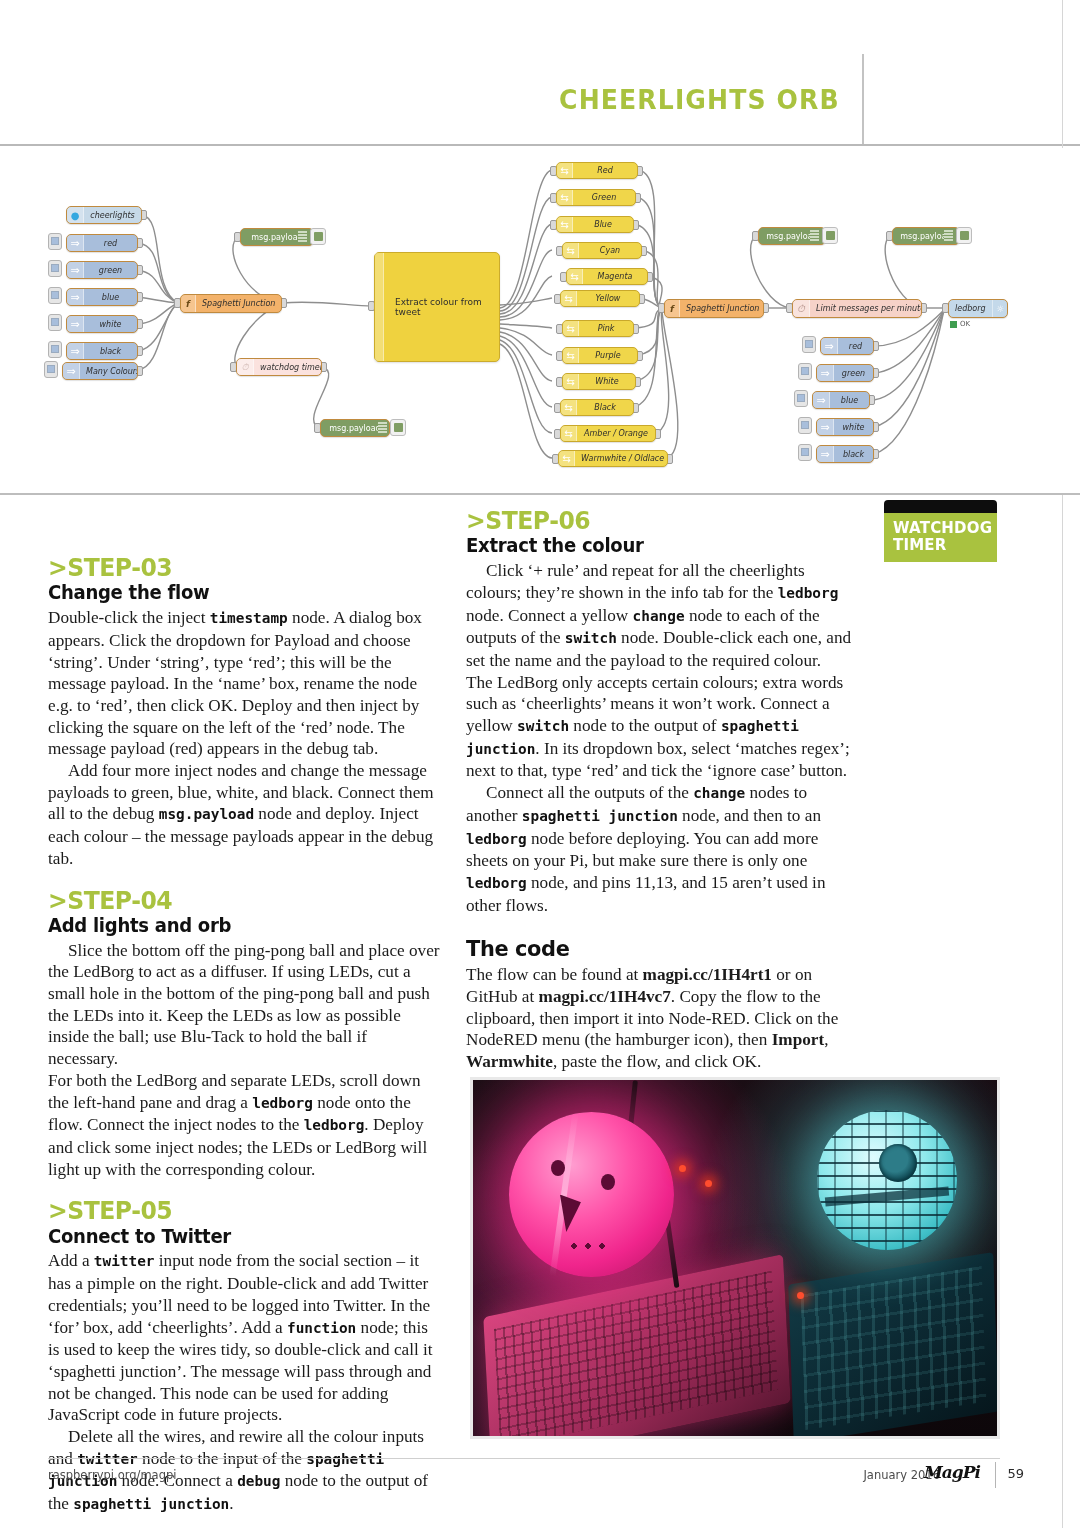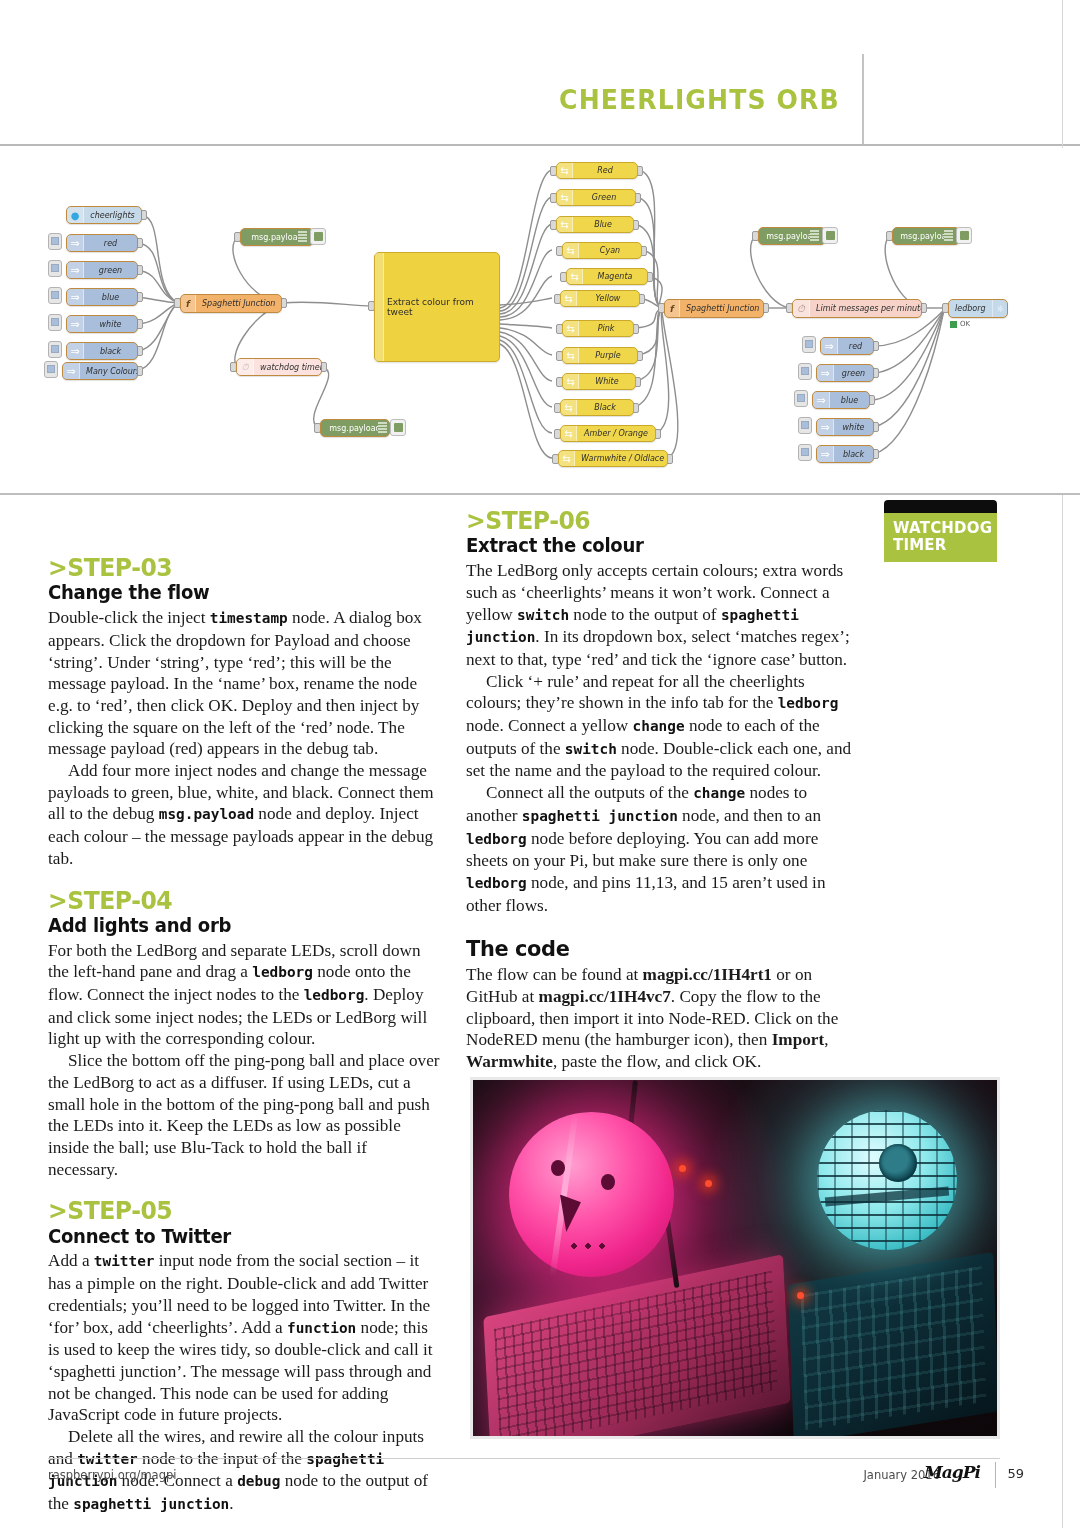--- a/index.html
+++ b/index.html
@@ -422,21 +422,21 @@
         <span class="lbl">msg.payload</span>
       </div>
       <div class="dbg-bars" style="left:378px; top:274px;"></div>
       <div class="dbg-btn" style="left:390px; top:271px;">
           <i></i>
         </div>
 
       <div class="port" style="left:368px; top:153px;"></div>
       <div class="bigswitch" style="left:374px; top:104px; width:126px; height:110px;">
         <span class="side"></span>
-        <span style="padding-left:12px;">Extract colour from tweet</span>
+        <span style="padding-left:20px;">Extract colour from tweet</span>
       </div>
 
       <div class="node n-change" style="left:556px; top:14px; width:82px; height:17px;">
         <span class="ic">⇆</span>
         <span class="lbl">Red</span>
       </div>
       <div class="port" style="left:550px; top:18px;"></div>
       <div class="port" style="left:636px; top:18px;"></div>
 
       <div class="node n-change" style="left:556px; top:41px; width:80px; height:17px;">
@@ -610,35 +610,35 @@
   <div class="col col-1">
 
     <div class="step-num">&gt;STEP-03</div>
     <div class="step-title">Change the flow</div>
     <p class="body-p"><span>Double-click the inject </span><code>timestamp</code><span> node. A dialog box appears. Click the dropdown for Payload and choose ‘string’. Under ‘string’, type ‘red’; this will be the message payload. In the ‘name’ box, rename the node e.g. to ‘red’, then click OK. Deploy and then inject by clicking the square on the left of the ‘red’ node. The message payload (red) appears in the debug tab.</span></p>
     <p class="body-p indent"><span>Add four more inject nodes and change the message payloads to green, blue, white, and black. Connect them all to the debug </span><code>msg.payload</code><span> node and deploy. Inject each colour – the message payloads appear in the debug tab.</span></p>
 
     <div style="height:18px;"></div>
     <div class="step-num">&gt;STEP-04</div>
     <div class="step-title">Add lights and orb</div>
+    <p class="body-p indent">Slice the bottom off the ping-pong ball and place over the LedBorg to act as a diffuser. If using LEDs, cut a small hole in the bottom of the ping-pong ball and push the LEDs into it. Keep the LEDs as low as possible inside the ball; use Blu-Tack to hold the ball if necessary.</p>
     <p class="body-p"><span>For both the LedBorg and separate LEDs, scroll down the left-hand pane and drag a </span><code>ledborg</code><span> node onto the flow. Connect the inject nodes to the </span><code>ledborg</code><span>. Deploy and click some inject nodes; the LEDs or LedBorg will light up with the corresponding colour.</span></p>
-    <p class="body-p indent">Slice the bottom off the ping-pong ball and place over the LedBorg to act as a diffuser. If using LEDs, cut a small hole in the bottom of the ping-pong ball and push the LEDs into it. Keep the LEDs as low as possible inside the ball; use Blu-Tack to hold the ball if necessary.</p>
 
     <div style="height:18px;"></div>
     <div class="step-num">&gt;STEP-05</div>
     <div class="step-title">Connect to Twitter</div>
     <p class="body-p"><span>Add a </span><code>twitter</code><span> input node from the social section – it has a pimple on the right. Double-click and add Twitter credentials; you’ll need to be logged into Twitter. In the ‘for’ box, add ‘cheerlights’. Add a </span><code>function</code><span> node; this is used to keep the wires tidy, so double-click and call it ‘spaghetti junction’. The message will pass through and not be changed. This node can be used for adding JavaScript code in future projects.</span></p>
     <p class="body-p indent"><span>Delete all the wires, and rewire all the colour inputs and </span><code>twitter</code><span> node to the input of the </span><code>spaghetti junction</code><span> node. Connect a </span><code>debug</code><span> node to the output of the </span><code>spaghetti  junction</code><span>.</span></p>
   </div>
 
   <div class="col col-2">
     <div class="step-num">&gt;STEP-06</div>
     <div class="step-title">Extract the colour</div>
+    <p class="body-p indent"><span>Click ‘+ rule’ and repeat for all the cheerlights colours; they’re shown in the info tab for the </span><code>ledborg</code><span> node. Connect a yellow </span><code>change</code><span> node to each of the outputs of the </span><code>switch</code><span> node. Double-click each one, and set the name and the payload to the required colour.</span></p>
     <p class="body-p"><span>The LedBorg only accepts certain colours; extra words such as ‘cheerlights’ means it won’t work. Connect a yellow </span><code>switch</code><span> node to the output of </span><code>spaghetti junction</code><span>. In its dropdown box, select ‘matches regex’; next to that, type ‘red’ and tick the ‘ignore case’ button.</span></p>
-    <p class="body-p indent"><span>Click ‘+ rule’ and repeat for all the cheerlights colours; they’re shown in the info tab for the </span><code>ledborg</code><span> node. Connect a yellow </span><code>change</code><span> node to each of the outputs of the </span><code>switch</code><span> node. Double-click each one, and set the name and the payload to the required colour.</span></p>
     <p class="body-p indent"><span>Connect all the outputs of the </span><code>change</code><span> nodes to another </span><code>spaghetti  junction</code><span> node, and then to an </span><code>ledborg</code><span> node before deploying. You can add more sheets on your Pi, but make sure there is only one </span><code>ledborg</code><span> node, and pins 11,13, and 15 aren’t used in other flows.</span></p>
 
     <div class="sec-title">The code</div>
     <p class="body-p"><span>The flow can be found at </span><b>magpi.cc/1IH4rt1</b><span> or on GitHub at </span><b>magpi.cc/1IH4vc7</b><span>. Copy the flow to the clipboard, then import it into Node-RED. Click on the NodeRED menu (the hamburger icon), then </span><b>Import</b><span>, </span><b>Warmwhite</b><span>, paste the flow, and click OK.</span></p>
   </div>
 
   <div class="sidebox box-wd">
     <div class="cap-top"></div>
     <div class="cap">WATCHDOG TIMER</div>
   </div>

